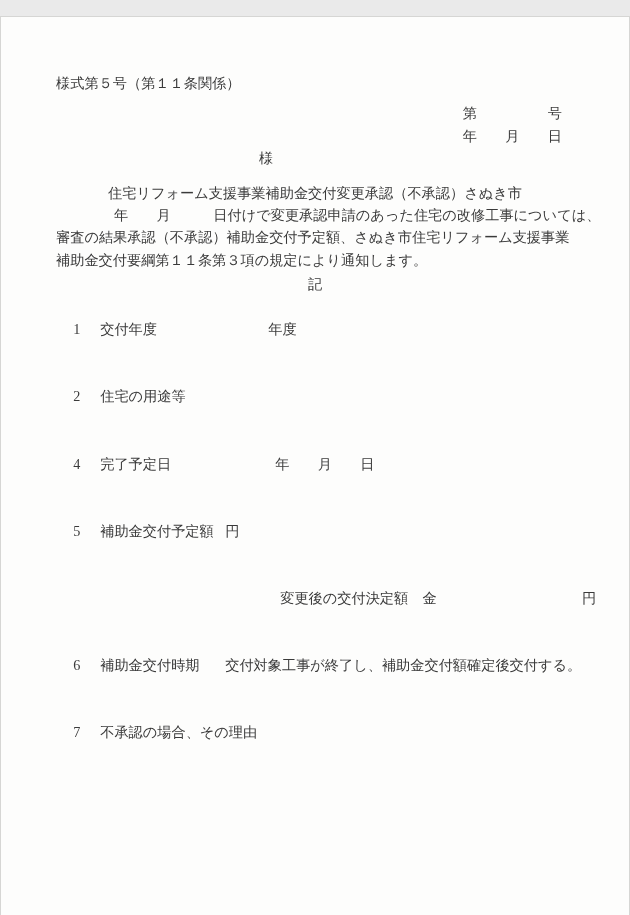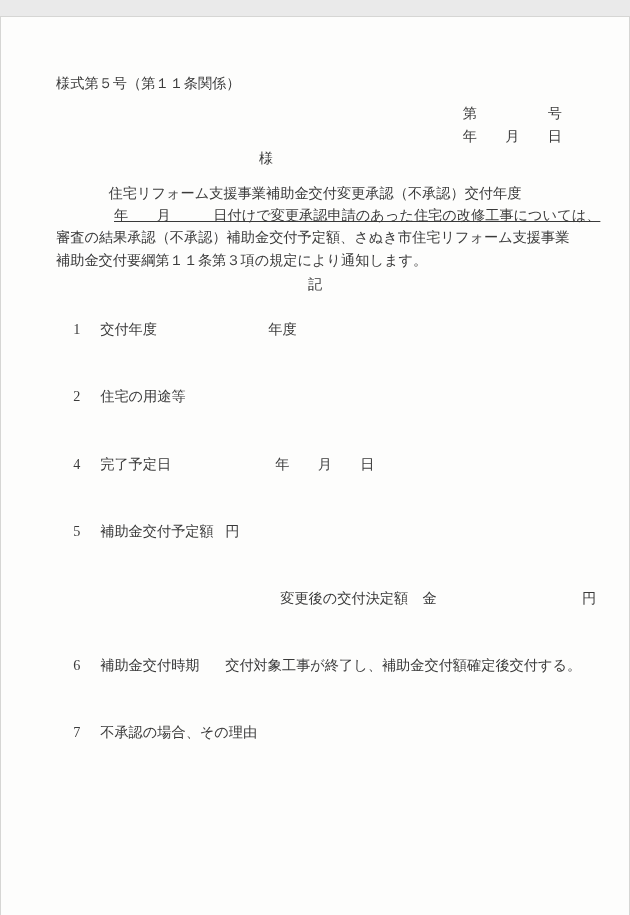--- a/index.html
+++ b/index.html
@@ -18,21 +18,21 @@
     overflow:hidden;
   }
   .line{white-space:pre;}
   .form-no{margin-left:55px;}
   .right-block{text-align:right;padding-right:67px;}
   .doc-no{margin-top:8px;padding-left:30px;}
   .addressee{margin-left:258px;}
   .sender-line{margin-top:15px;margin-left:322px;position:relative;}
   .title{margin-top:12px;text-align:center;}
   .body-line{margin-left:55px;margin-right:40px;}
-  .indent1{margin-left:113px;text-decoration:underline;}
+  .indent1{margin-left:113px;}
   .ki{margin-top:2px;text-align:center;}
   .item{margin-left:58px;}
   .inum{display:inline-block;width:27px;}
   .ilabel{display:inline-block;}
   .w1{width:168px;}
   .w3{width:142px;}
   .w4{width:175px;}
   .wcol{width:125px;}
   .amount-row{display:inline-flex;width:316px;justify-content:space-between;}
   .cont5{margin-left:265px;}
@@ -43,21 +43,21 @@
 <div class="page">
 
   <div class="line form-no">様式第５号（第１１条関係）</div>
 
   <div class="line right-block doc-no">第　　　　　号</div>
   <div class="line right-block">年　　月　　日</div>
 
   <div class="line addressee">様</div>
 
 
-  <div class="line title">住宅リフォーム支援事業補助金交付変更承認（不承認）交付年度</div>
+  <div class="line title">住宅リフォーム支援事業補助金交付変更承認（不承認）さぬき市</div>
 
   <div class="line body-line indent1">年　　月　　　日付けで変更承認申請のあった住宅の改修工事については、</div>
   <div class="line body-line">審査の結果承認（不承認）補助金交付予定額、さぬき市住宅リフォーム支援事業</div>
   <div class="line body-line">補助金交付要綱第１１条第３項の規定により通知します。</div>
 
   <div class="line ki">記</div>
 
   <div class="line item">
     <span class="inum">1</span><span class="ilabel w1">交付年度</span><span>年度</span>
   </div>

